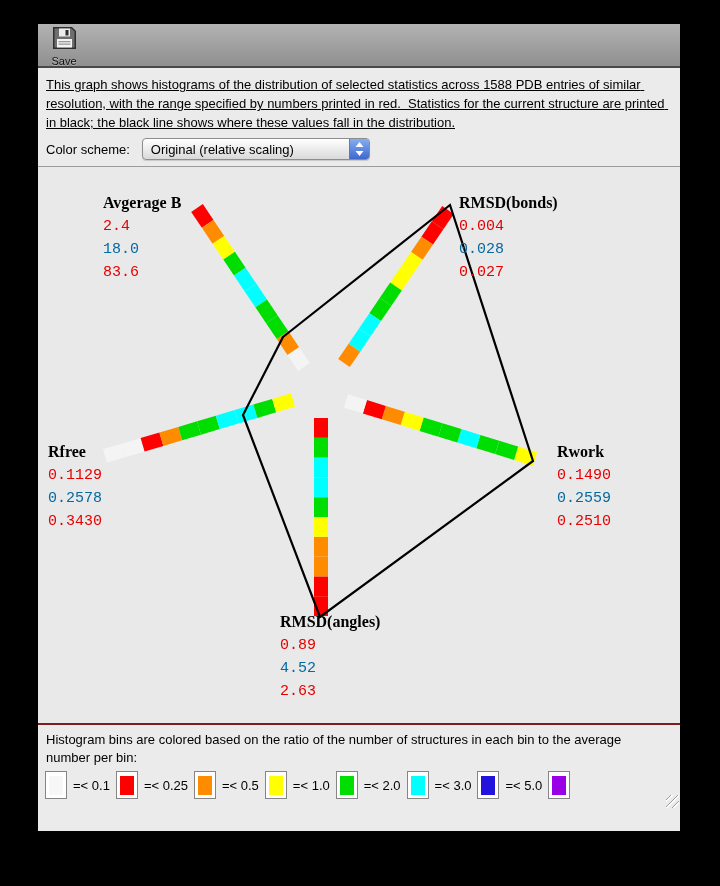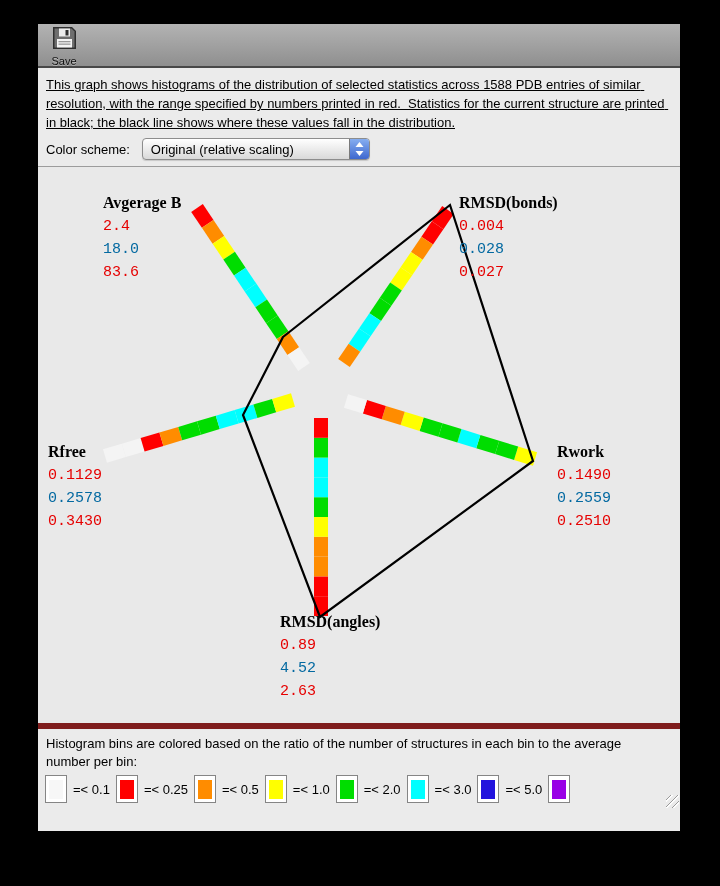--- a/index.html
+++ b/index.html
@@ -42,21 +42,21 @@
   .axis-block{position:absolute;}
   .axis-title{font-family:"Liberation Serif",serif;font-weight:bold;font-size:16px;
     color:#000;margin-bottom:3px;}
   .axis-val{font-family:Liberation Mono, monospace;font-size:15px;
     line-height:23px;}
   .vred{color:#e60000;} .vblack{color:#0369a1;}
   #ax-avgb{left:65px;top:27px;} #ax-bonds{left:421px;top:27px;}
   #ax-rwork{left:519px;top:276px;} #ax-rfree{left:10px;top:276px;}
   #ax-angles{left:242px;top:446px;}
   
-  .legend{position:relative;height:86px;background:#ebebeb;border-top:6px solid #7f1d1d;
+  .legend{position:relative;height:86px;background:#ebebeb;border-top:2px solid #7f1d1d;
     box-sizing:border-box;}
   .legend-text{position:absolute;left:8px;top:6px;width:610px;font-size:13px;line-height:18px;color:#000;}
   .legend-row{position:absolute;left:7px;top:46px;display:flex;align-items:center;gap:6px;}
   .swatch-box{width:20px;height:26px;background:#fff;border:1px solid #858585;
     display:flex;align-items:center;justify-content:center;flex:none;}
   .swatch-color{width:14px;height:19px;}
   .legend-bin-label{font-size:13px;color:#000;white-space:nowrap;}
   .grip{position:absolute;right:1px;bottom:1px;width:13px;height:13px;
     background:repeating-linear-gradient(135deg,transparent 0 3px,#9a9a9a 3px 4px,#fdfdfd 4px 5px);}
 </style>

